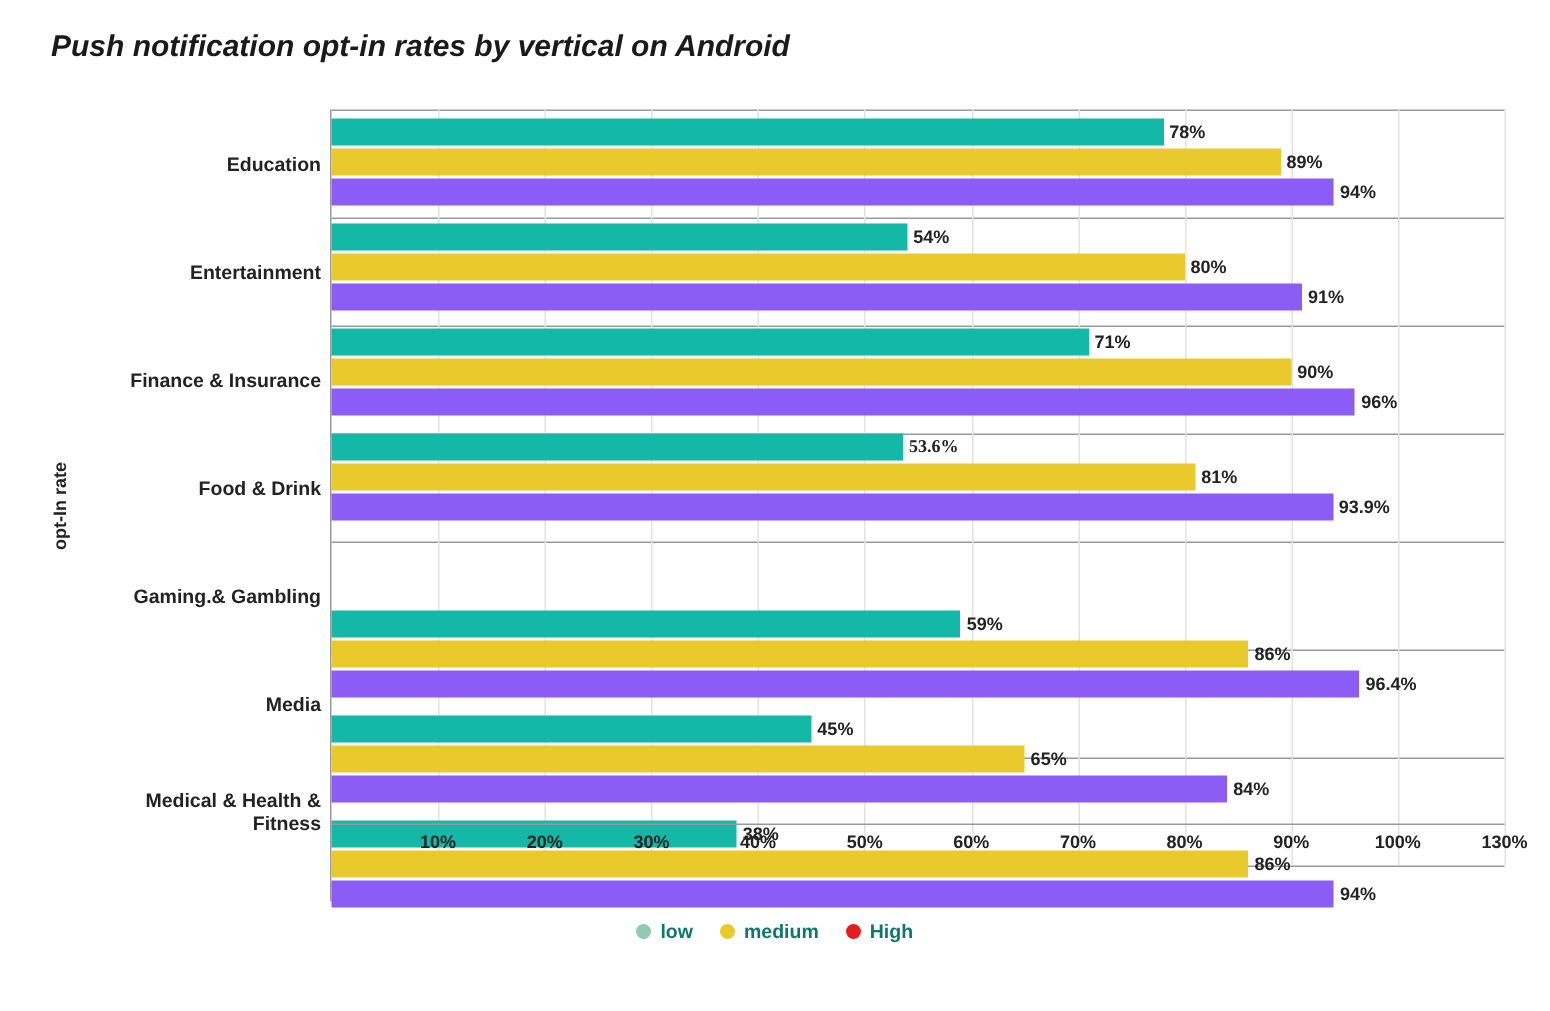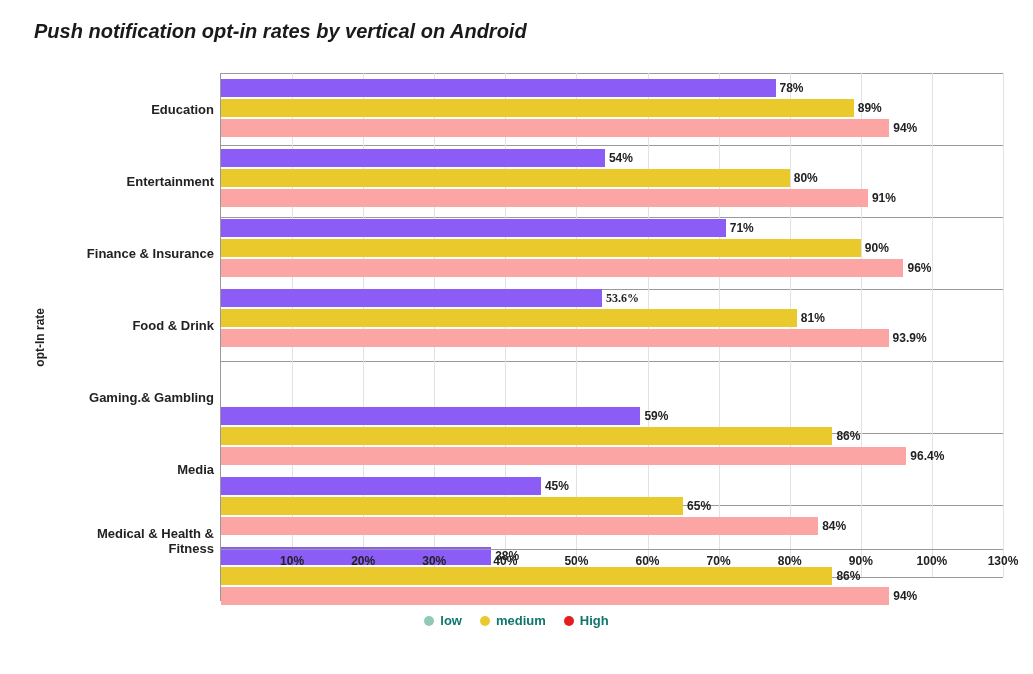--- a/index.html
+++ b/index.html
@@ -87,23 +87,23 @@
     display: flex;
     flex-direction: column;
     justify-content: center;
     gap: 2px;
   }
   .bar {
     height: 18px;
     position: relative;
     border-radius: 0;
   }
-  .bar-low { background: #8b5cf6; }
+  .bar-low { background: #14b8a6; }
   .bar-med { background: #e9c92c; }
-  .bar-high { background: #fca5a5; }
+  .bar-high { background: #8b5cf6; }
   .bar-label {
     position: absolute;
     left: 100%;
     top: 50%;
     transform: translateY(-50%);
     padding-left: 4px;
     font-size: 12px;
     font-weight: 600;
     white-space: nowrap;
     color: #222;

